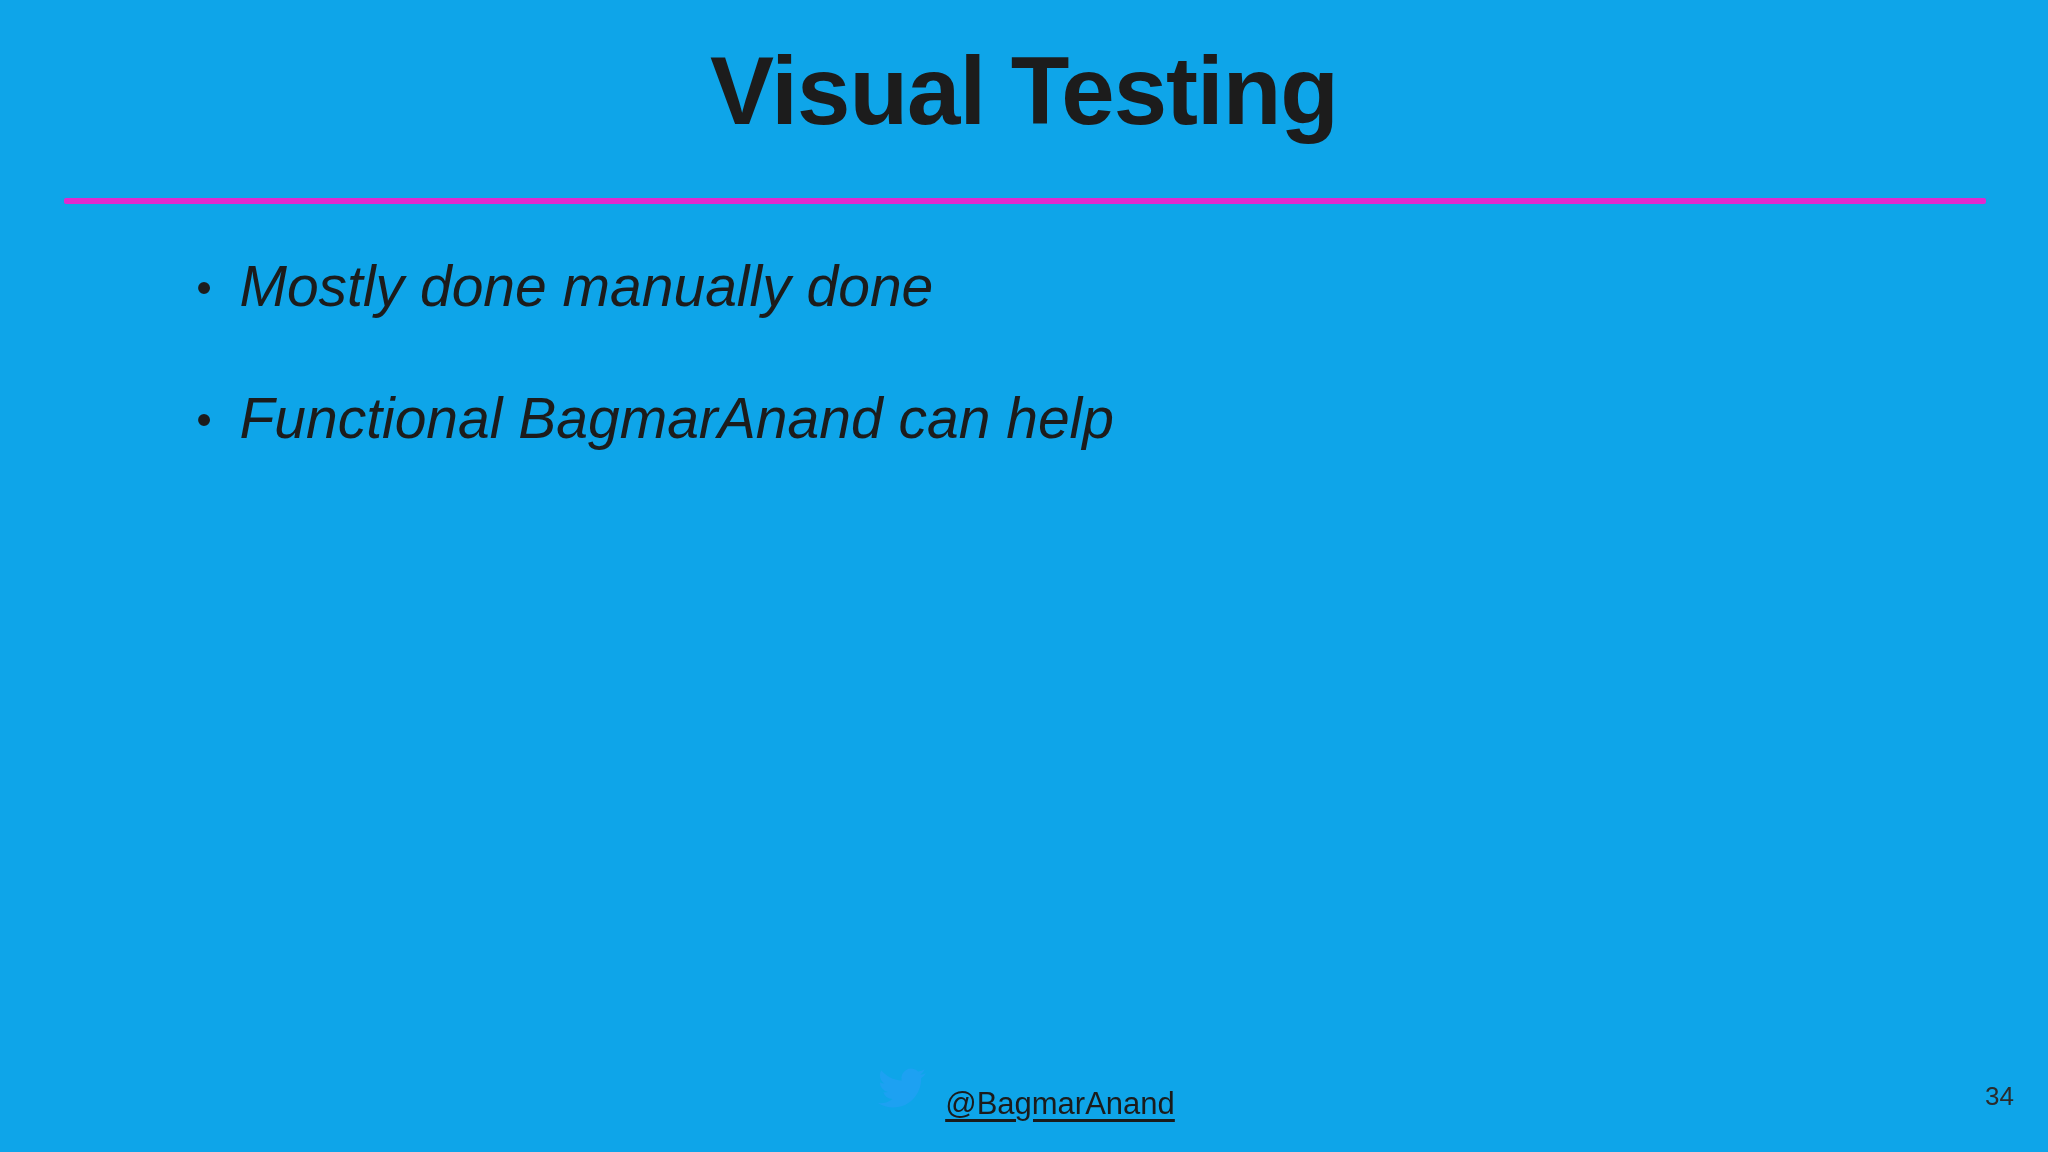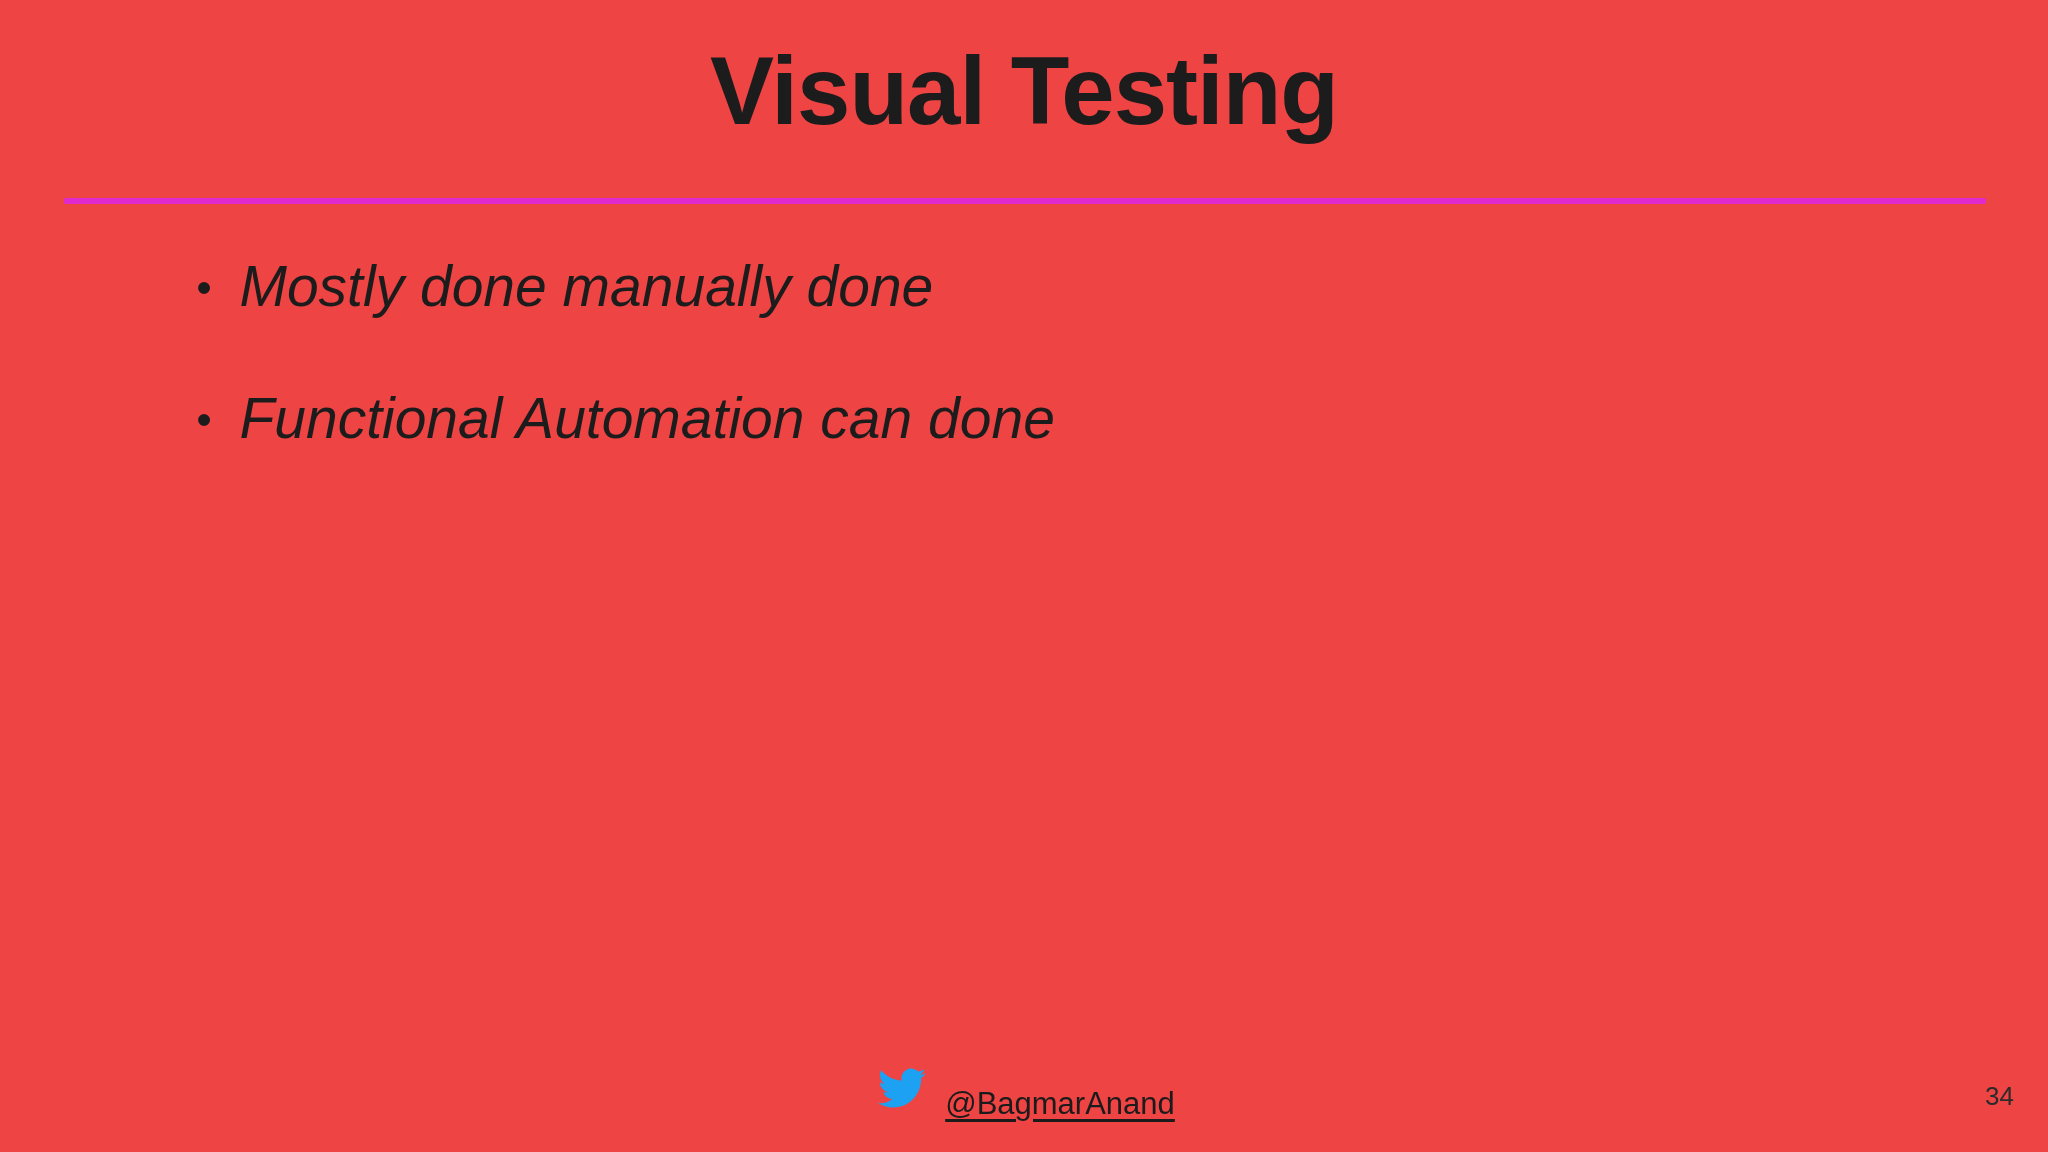--- a/index.html
+++ b/index.html
@@ -9,21 +9,21 @@
   }
   * { margin: 0; padding: 0; box-sizing: border-box; }
   html, body {
     background: #ffffff;
     font-family: "Liberation Sans", "DejaVu Sans", sans-serif;
   }
   .slide {
     position: relative;
     width: 2048px;
     height: 1152px;
-    background: #ef4444;
+    background: #0ea5e9;
     overflow: hidden;
   }
   .slide-title {
     position: absolute;
     top: 36px;
     left: 0;
     width: 100%;
     text-align: center;
     font-size: 96px;
     font-weight: 700;
@@ -99,21 +99,21 @@
 <body>
 
 <div class="slide">
 
   <h1 class="slide-title">Visual Testing</h1>
 
   <div class="title-rule"></div>
 
   <ul class="bullet-list">
       <li>Mostly done manually done</li>
-      <li>Functional Automation can done</li>
+      <li>Functional BagmarAnand can help</li>
     </ul>
 
   <div class="footer">
     <span class="twitter-icon">
       <svg viewBox="0 0 24 24" xmlns="http://www.w3.org/2000/svg" aria-hidden="true">
         <path d="M23.953 4.57a10 10 0 01-2.825.775 4.958 4.958 0 002.163-2.723c-.951.555-2.005.959-3.127 1.184a4.92 4.92 0 00-8.384 4.482C7.69 8.095 4.067 6.13 1.64 3.162a4.822 4.822 0 00-.666 2.475c0 1.71.87 3.213 2.188 4.096a4.904 4.904 0 01-2.228-.616v.06a4.923 4.923 0 003.946 4.827 4.996 4.996 0 01-2.212.085 4.936 4.936 0 004.604 3.417 9.867 9.867 0 01-6.102 2.105c-.39 0-.779-.023-1.17-.067a13.995 13.995 0 007.557 2.209c9.053 0 13.998-7.496 13.998-13.985 0-.21 0-.42-.015-.63A9.935 9.935 0 0024 4.59z"></path>
       </svg>
     </span>
     <a class="twitter-handle">@BagmarAnand</a>
   </div>

